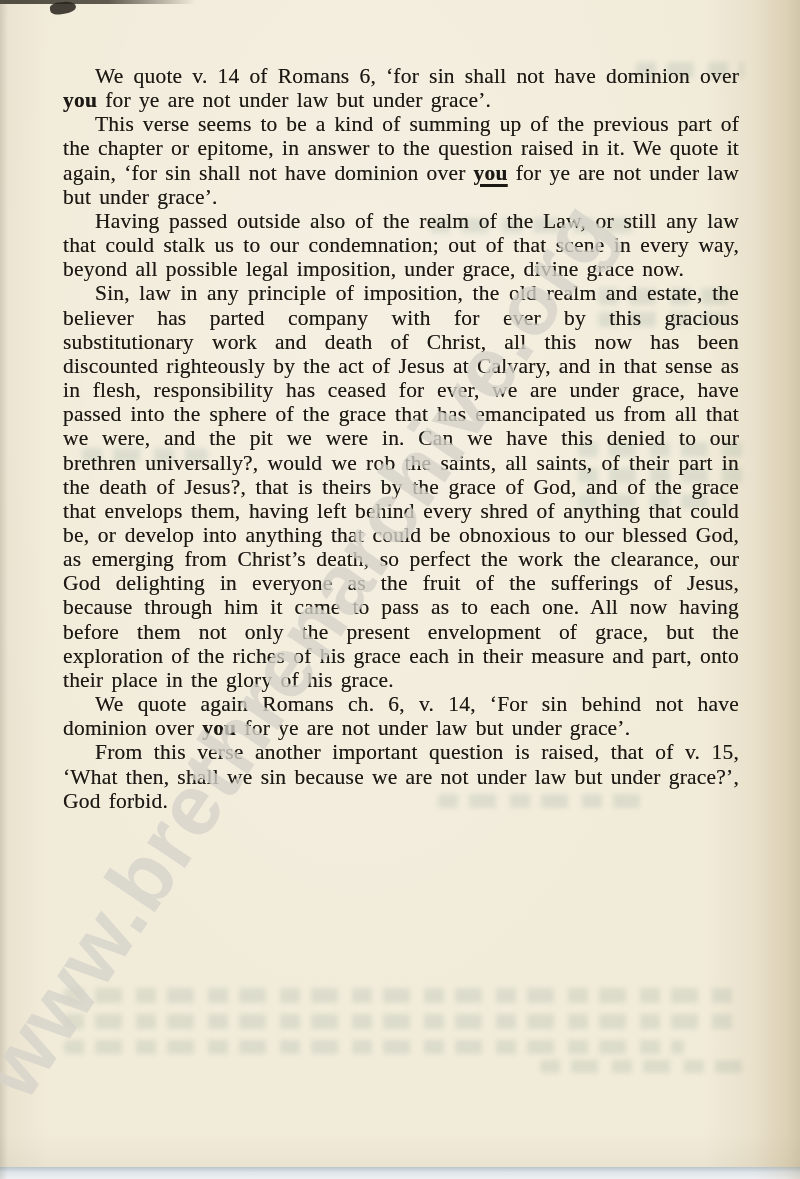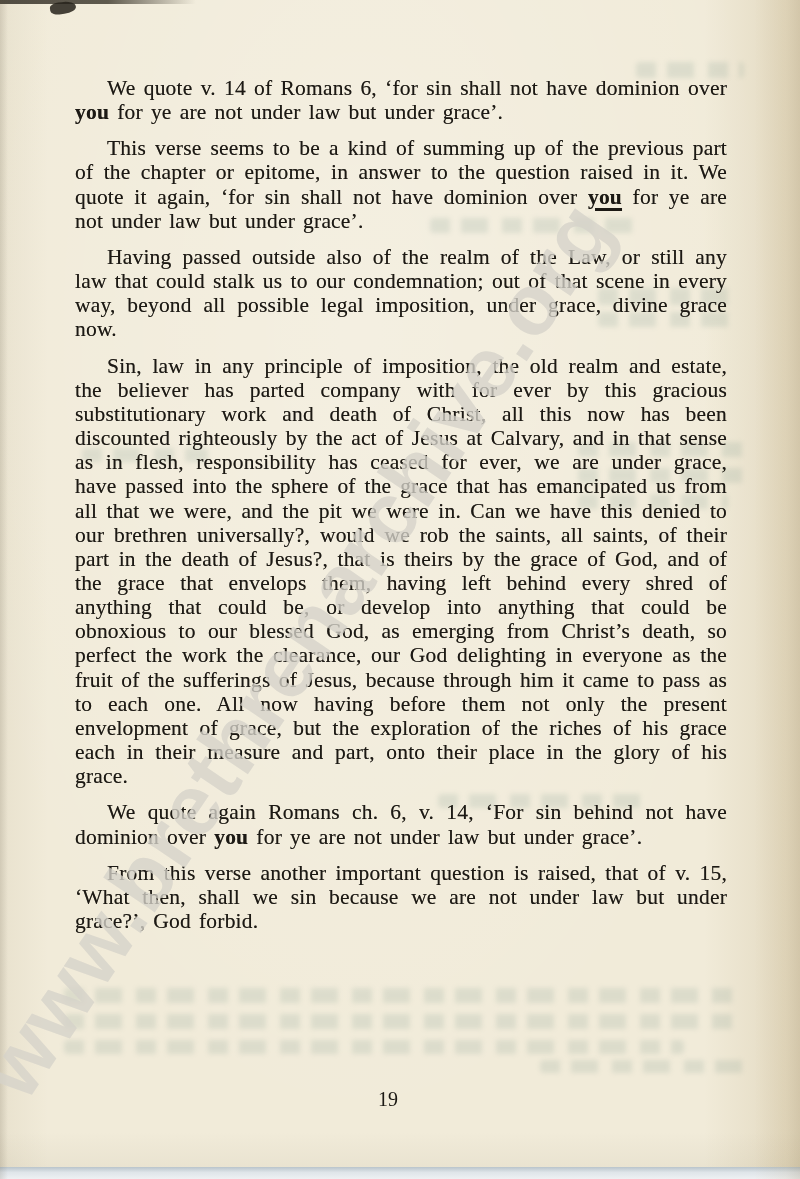--- a/index.html
+++ b/index.html
@@ -64,21 +64,21 @@
     position:absolute;left:63px;top:64px;width:676px;height:1018px;
     overflow:hidden;
     color:var(--ink);
     font-size:21.5px;line-height:24.15px;
     word-spacing:2.5px;letter-spacing:.2px;
     z-index:2;
     text-shadow:0 0 .5px rgba(30,25,18,.55);
     hyphens:auto;
   }
   .text-block p{
-    margin:12px;
+    margin:0;
     text-indent:32px;
     text-align:justify;
   }
   .seg-bold{font-weight:bold;}
   .seg-bold-underline{
     font-weight:bold;
     text-decoration:underline;
     text-decoration-thickness:2.5px;
     text-underline-offset:3.5px;
   }
@@ -126,21 +126,20 @@
 
   <div class="text-block">
       <p><span>We quote v. 14 of Romans 6, ‘for sin shall not have dominion over </span><span class="seg-bold">you</span><span> for ye are not under law but under grace’.</span></p>
       <p><span>This verse seems to be a kind of summing up of the previous part of the chapter or epitome, in answer to the question raised in it. We quote it again, ‘for sin shall not have dominion over </span><span class="seg-bold-underline">you</span><span> for ye are not under law but under grace’.</span></p>
       <p><span>Having passed outside also of the realm of the Law, or still any law that could stalk us to our condemnation; out of that scene in every way, beyond all possible legal imposition, under grace, divine grace now.</span></p>
       <p><span>Sin, law in any principle of imposition, the old realm and estate, the believer has parted company with for ever by this gracious substitutionary work and death of Christ, all this now has been discounted righteously by the act of Jesus at Calvary, and in that sense as in flesh, responsibility has ceased for ever, we are under grace, have passed into the sphere of the grace that has emancipated us from all that we were, and the pit we were in. Can we have this denied to our brethren universally?, would we rob the saints, all saints, of their part in the death of Jesus?, that is theirs by the grace of God, and of the grace that envelops them, having left behind every shred of anything that could be, or develop into anything that could be obnoxious to our blessed God, as emerging from Christ’s death, so perfect the work the clearance, our God delighting in everyone as the fruit of the sufferings of Jesus, because through him it came to pass as to each one. All now having before them not only the present envelopment of grace, but the exploration of the riches of his grace each in their measure and part, onto their place in the glory of his grace.</span></p>
       <p><span>We quote again Romans ch. 6, v. 14, ‘For sin behind not have dominion over </span><span class="seg-bold">you</span><span> for ye are not under law but under grace’.</span></p>
       <p><span>From this verse another important question is raised, that of v. 15, ‘What then, shall we sin because we are not under law but under grace?’, God forbid.</span></p>
     </div>
 
-  <div class="page-number">19</div>
 
   <div class="watermark">www.brethrenarchive.org</div>
 
   <div class="edge-top"></div>
   <div class="corner-smudge"></div>
   <div class="edge-bottom"></div>
   <div class="edge-right"></div>
   <div class="edge-left"></div>
 
 </div>

